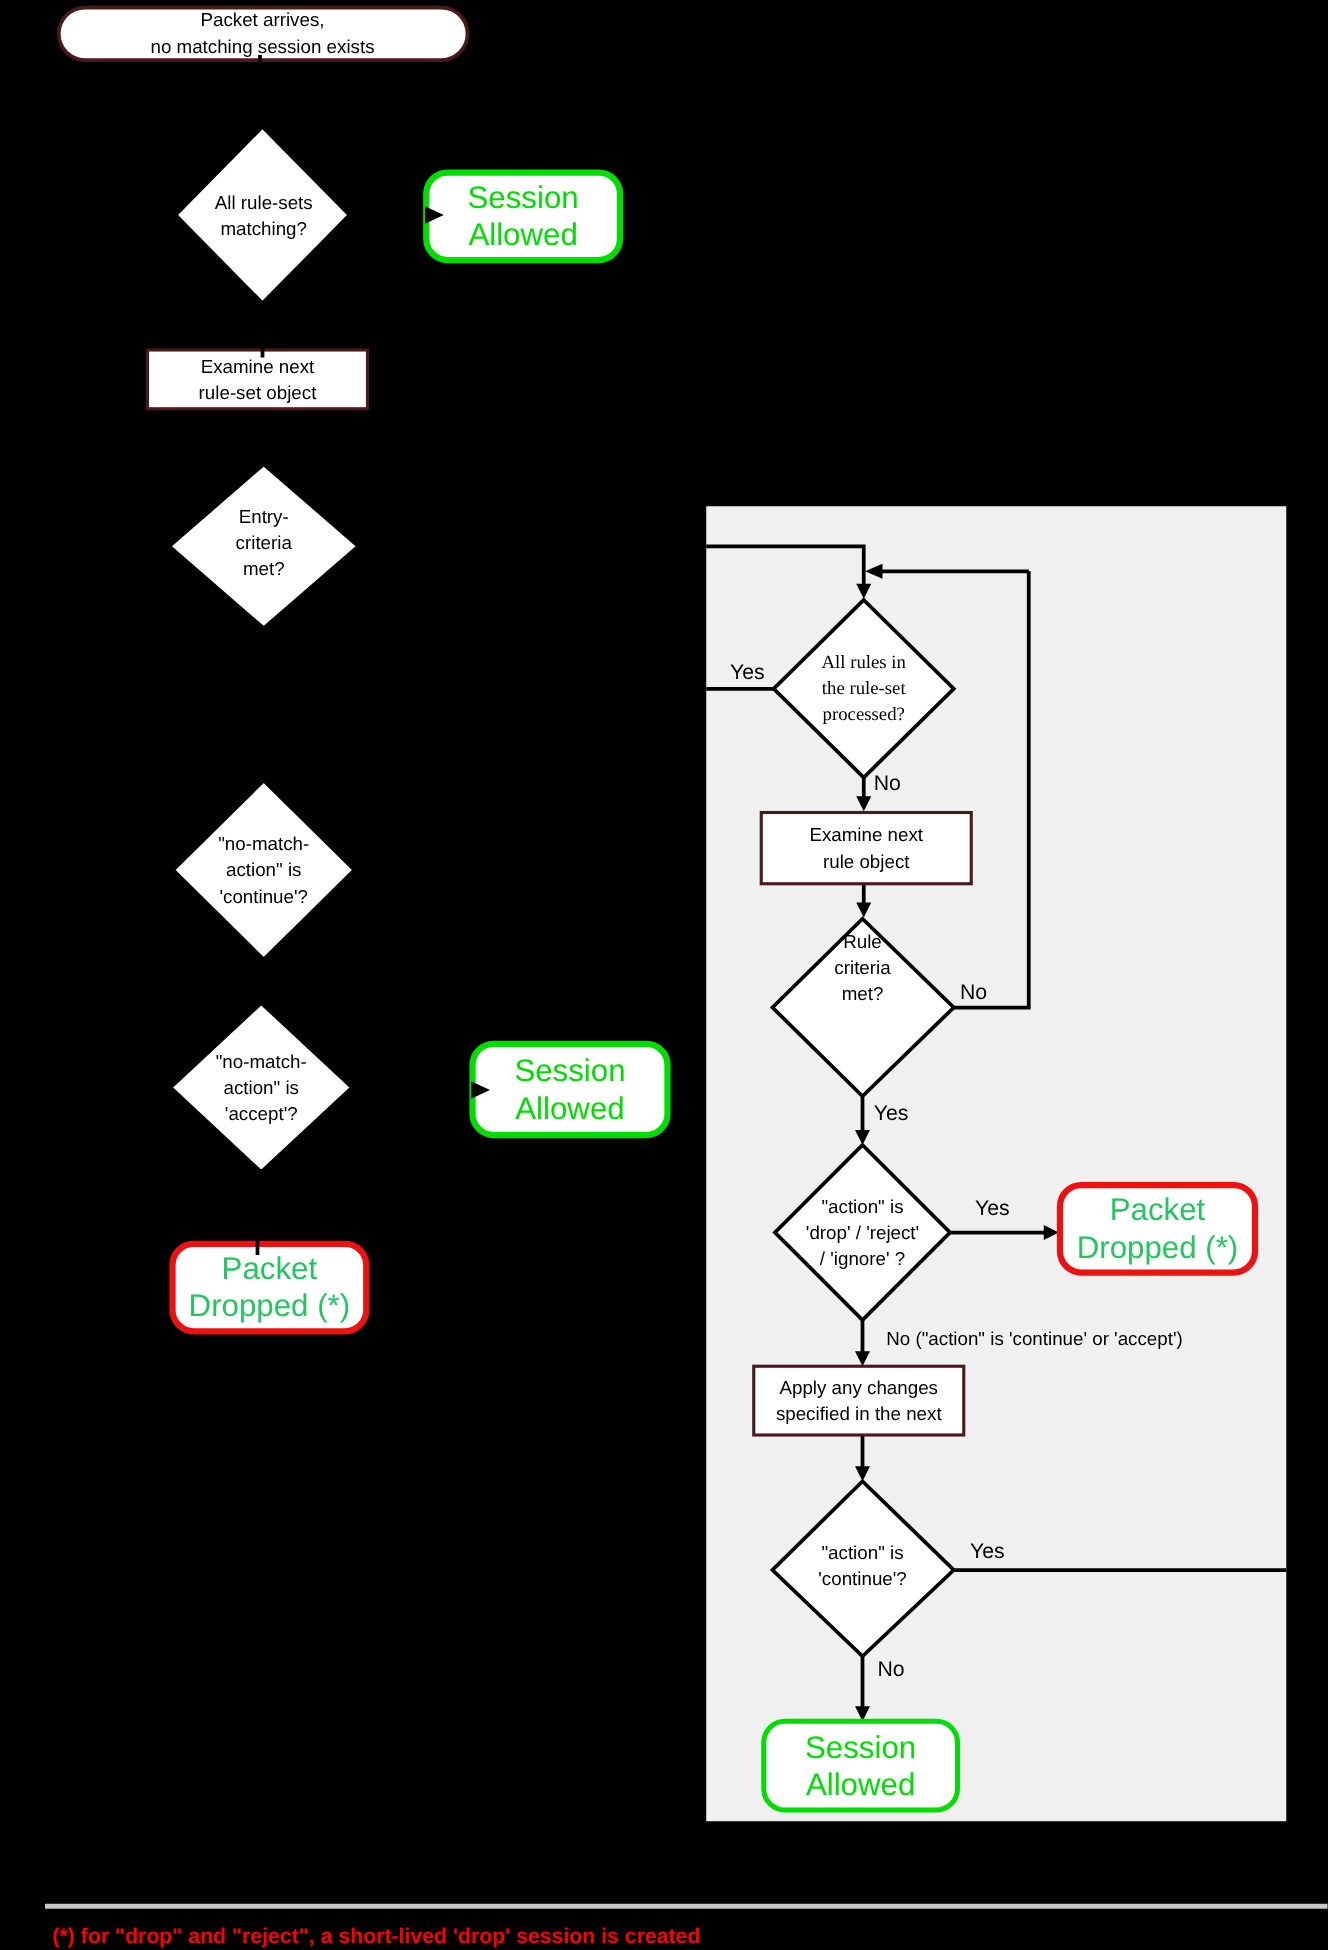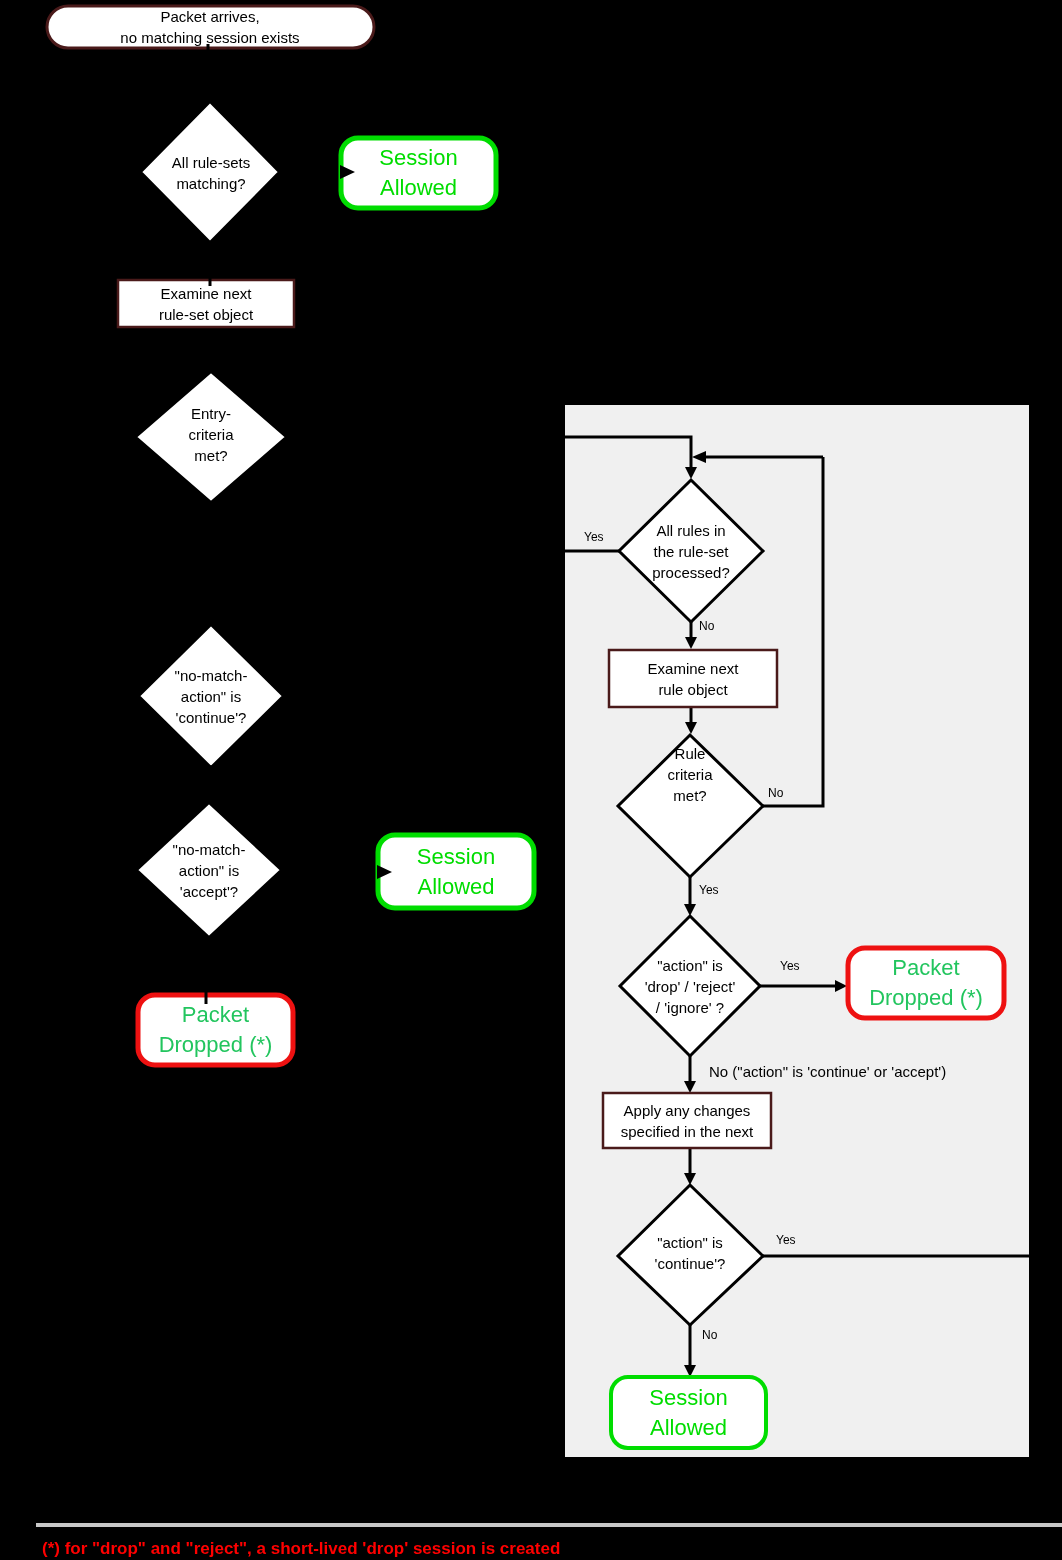--- a/index.html
+++ b/index.html
@@ -6,24 +6,24 @@
   .stage{
     position:relative;width:1062px;height:1560px;background:#000;
     font-family:"Liberation Sans",sans-serif;overflow:hidden;margin-left:36px;
   }
   .stage svg{position:absolute;left:0;top:0;}
   .lbl{
     position:absolute;display:flex;align-items:center;justify-content:center;
     text-align:center;white-space:pre-line;color:#000;
     font-size:15px;line-height:21px;pointer-events:none;
   }
-  .lbl.big{font-size:22px;line-height:30px;}
+  .lbl.big{font-size:25px;line-height:30px;}
   .lbl.green{color:#00dd00;}
   .lbl.red{color:#22c55e;}
-  .lbl.edge{font-size:12px;justify-content:flex-start;text-align:left;white-space:nowrap;}
+  .lbl.edge{font-size:17px;justify-content:flex-start;text-align:left;white-space:nowrap;}
   .lbl.footer{
     color:#ff0000;font-weight:bold;font-size:17px;justify-content:flex-start;
     text-align:left;white-space:nowrap;
   }
 </style>
 </head>
 <body>
 
 <div class="stage">
 
@@ -128,21 +128,21 @@
   <div class="lbl" style="left:98px;top:838px;width:150px;height:64px;">"no-match-
 action" is
 'accept'?</div>
 
   <div class="lbl big green" style="left:342px;top:835px;width:156px;height:73px;">Session
 Allowed</div>
 
   <div class="lbl big red" style="left:102px;top:995px;width:155px;height:70px;">Packet
 Dropped (*)</div>
 
-  <div class="lbl" style="left:580px;top:519px;width:150px;height:64px;">All rules in
+  <div class="lbl" style="left:580px;top:519px;width:150px;height:64px;font-family:Liberation Serif, serif;">All rules in
 the rule-set
 processed?</div>
 
   <div class="lbl edge" style="left:548px;top:527px;width:40px;height:20px;">Yes</div>
 
   <div class="lbl edge" style="left:663px;top:616px;width:40px;height:20px;">No</div>
 
   <div class="lbl" style="left:573px;top:650px;width:168px;height:57px;">Examine next
 rule object</div>
 

